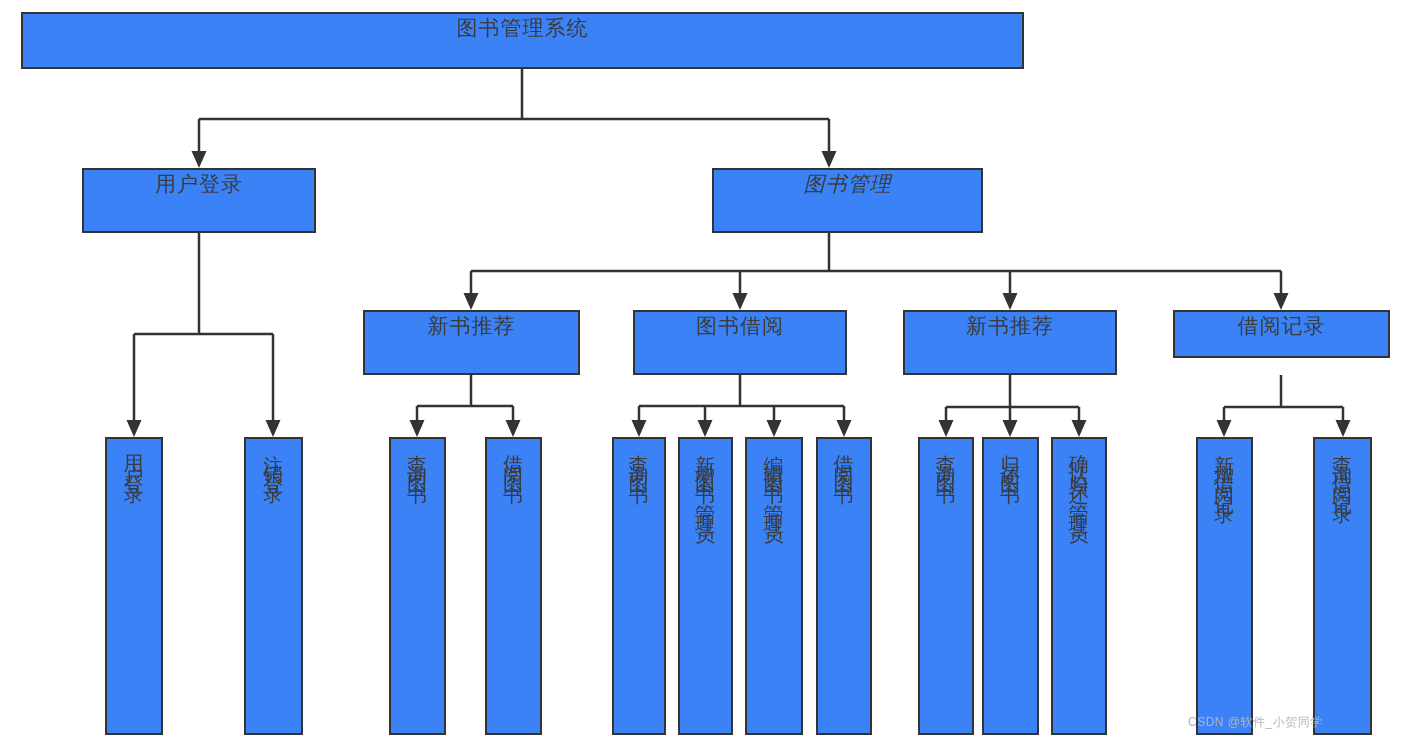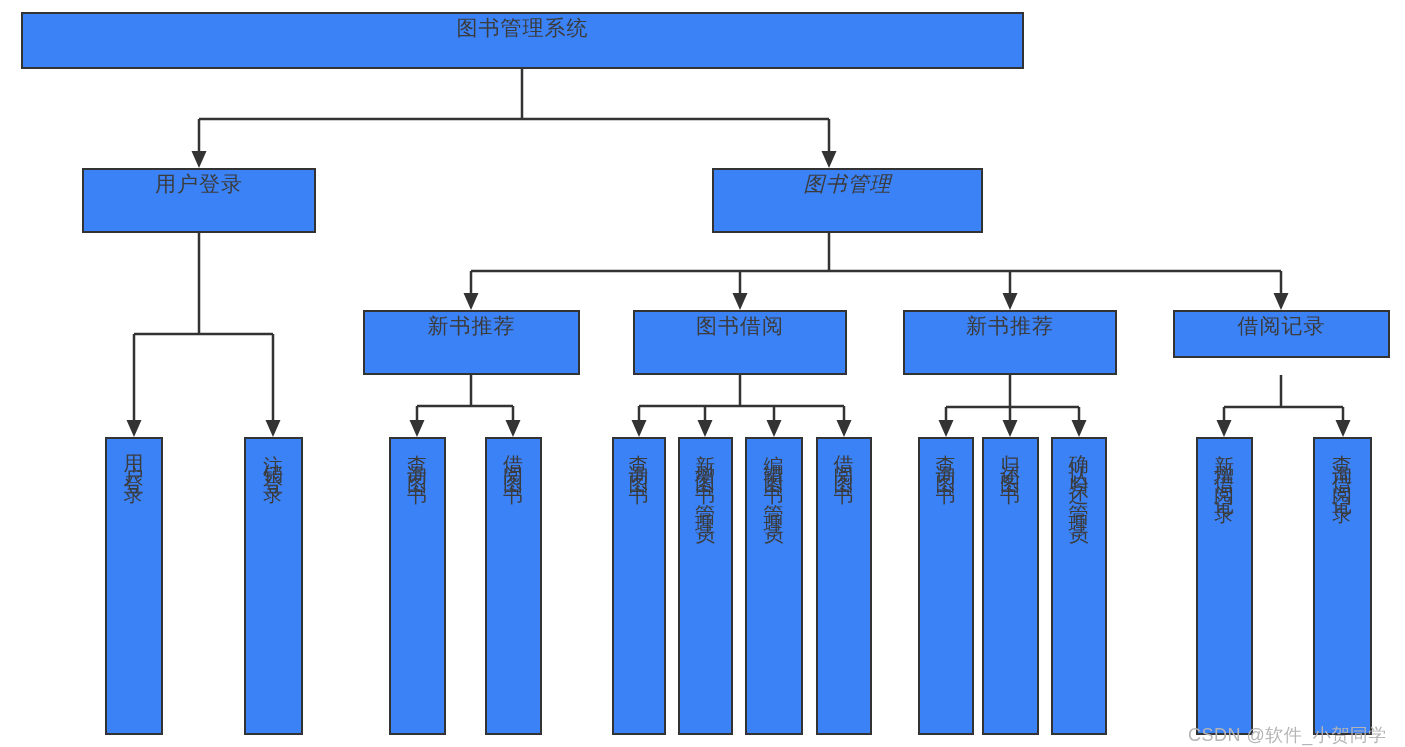--- a/index.html
+++ b/index.html
@@ -16,23 +16,22 @@
   .h-node{font-size:21px;letter-spacing:1px;white-space:nowrap;}
   .v-node{font-size:20px;}
   .v-node .vtext{
     writing-mode:vertical-rl;text-orientation:mixed;
     letter-spacing:10px;line-height:1;display:block;
     margin-bottom:-10px; 
     white-space:nowrap;
   }
   .watermark{
     position:absolute;left:1188px;top:714px;width:210px;
-    font-size:18px;color:#b5b5b5;white-space:nowrap;
+    font-size:12px;color:#b5b5b5;white-space:nowrap;
     letter-spacing:0.5px;
-    margin-top:9px;
   }
 </style>
 </head>
 <body>
 
 <div class="stage">
 
   <svg class="connectors" viewBox="0 0 1405 747" xmlns="http://www.w3.org/2000/svg" aria-hidden="true">
     <path fill="none" stroke="#333333" stroke-width="2.5" d="
       M522,69 L522,119

